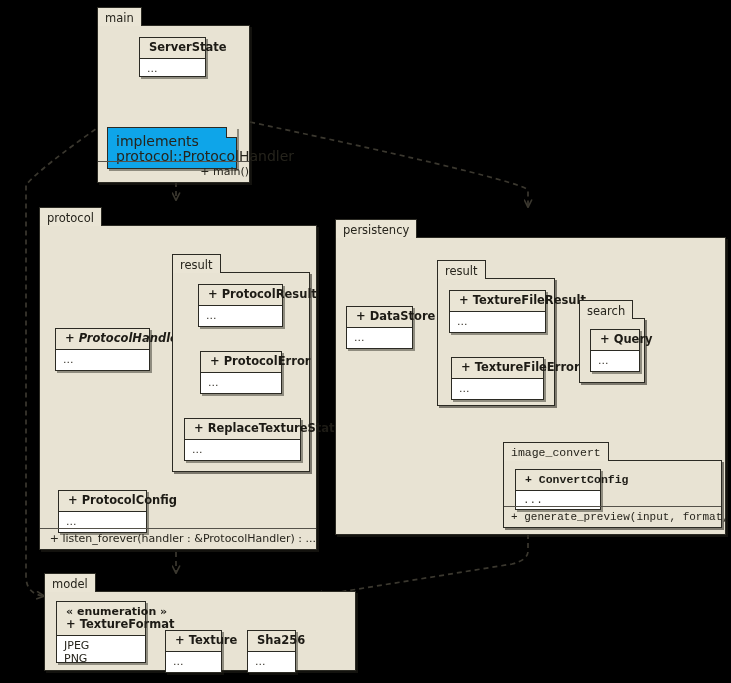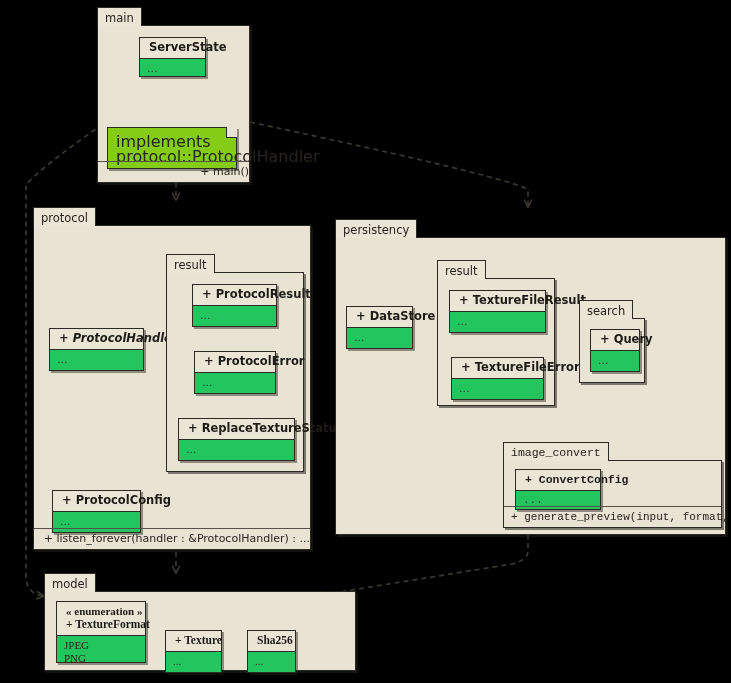--- a/index.html
+++ b/index.html
@@ -16,34 +16,34 @@
            font-size:11.5px;color:#26241c;line-height:18px;white-space:nowrap;z-index:3;}
   .pkg-body{position:absolute;left:0;background:#E8E3D3;
             border:1px solid #2b2a23;box-sizing:border-box;
             box-shadow:2px 2px 0 0 rgba(35,33,25,.55);}
   .pkg-ops{position:absolute;left:0;right:0;bottom:0;height:21px;
            border-top:1px solid #55524a;box-sizing:border-box;
            font-size:11px;color:#26241c;line-height:20px;padding-left:7px;white-space:nowrap;text-align:right;}
 
   
   .cls{position:absolute;border:1.5px solid #2b2a23;box-sizing:border-box;
-       background:#22c55e;box-shadow:2px 2px 0 0 rgba(35,33,25,.45);}
+       background:#ffffff;box-shadow:2px 2px 0 0 rgba(35,33,25,.45);}
   .cls-name{border-bottom:1.5px solid #2b2a23;background:#EAE5D5;
             box-sizing:border-box;text-align:center;
             font-size:11.5px;font-weight:bold;color:#1d1b15;
             padding:3px 9px 4px 9px;line-height:13px;white-space:nowrap;}
   .cls-name.italic{font-style:italic;}
   .cls-name .stereo{display:block;font-weight:bold;font-size:11px;}
   .cls-body{box-sizing:border-box;font-size:11px;color:#3a372e;
             padding:3px 7px 4px 7px;line-height:13px;min-height:19px;}
   .cls-body .lit{display:block;color:#26241c;}
 
   
-  .note{position:absolute;background:#84cc16;border:1.5px solid #2b2a23;
-        box-sizing:border-box;font-size:16px;color:#26241c;
+  .note{position:absolute;background:#0ea5e9;border:1.5px solid #2b2a23;
+        box-sizing:border-box;font-size:14px;color:#26241c;
         padding:6px 8px 4px 8px;line-height:15px;white-space:nowrap;
         box-shadow:2px 2px 0 0 rgba(35,33,25,.45);}
   .note .fold{position:absolute;right:-1px;top:-1px;width:11px;height:11px;
               background:#E8E3D3;border-left:1.5px solid #2b2a23;
               border-bottom:1.5px solid #2b2a23;box-sizing:border-box;}
 </style>
 </head>
 <body>
 
 <div id="canvas">
@@ -84,21 +84,21 @@
       <div class="note" style="left:9px;top:101px;width:130px;height:42px;">
         <span class="fold"></span>
         <div>implements</div>
         <div>protocol::ProtocolHandler</div>
       </div>
 
       <div class="pkg-ops">+ main()</div>
     </div>
   </div>
 
-  <div class="pkg" style="left:33px;top:207px;width:302px;height:343px;padding-left:8px;">
+  <div class="pkg" style="left:39px;top:207px;width:302px;height:343px;padding-left:8px;">
     <div class="pkg-tab">
       <span>protocol</span>
     </div>
     <div class="pkg-body" style="top:18px;width:278px;height:325px;">
 
       <div class="cls" style="left:15px;top:102px;width:95px;height:43px;">
         <div class="cls-name italic">+ ProtocolHandler</div>
         <div class="cls-body">...</div>
       </div>
 
@@ -186,21 +186,21 @@
         </div>
       </div>
 
     </div>
   </div>
 
   <div class="pkg" style="left:44px;top:573px;width:262px;height:98px;">
     <div class="pkg-tab">
       <span>model</span>
     </div>
-    <div class="pkg-body" style="top:18px;width:312px;height:80px;font-family:Liberation Serif, serif;">
+    <div class="pkg-body" style="top:18px;width:312px;height:80px;">
 
       <div class="cls" style="left:11px;top:9px;width:90px;height:62px;">
         <div class="cls-name">
           <span class="stereo">« enumeration »</span>
           <span>+ TextureFormat</span>
         </div>
         <div class="cls-body">
           <span class="lit">JPEG</span>
           <span class="lit">PNG</span>
         </div>

